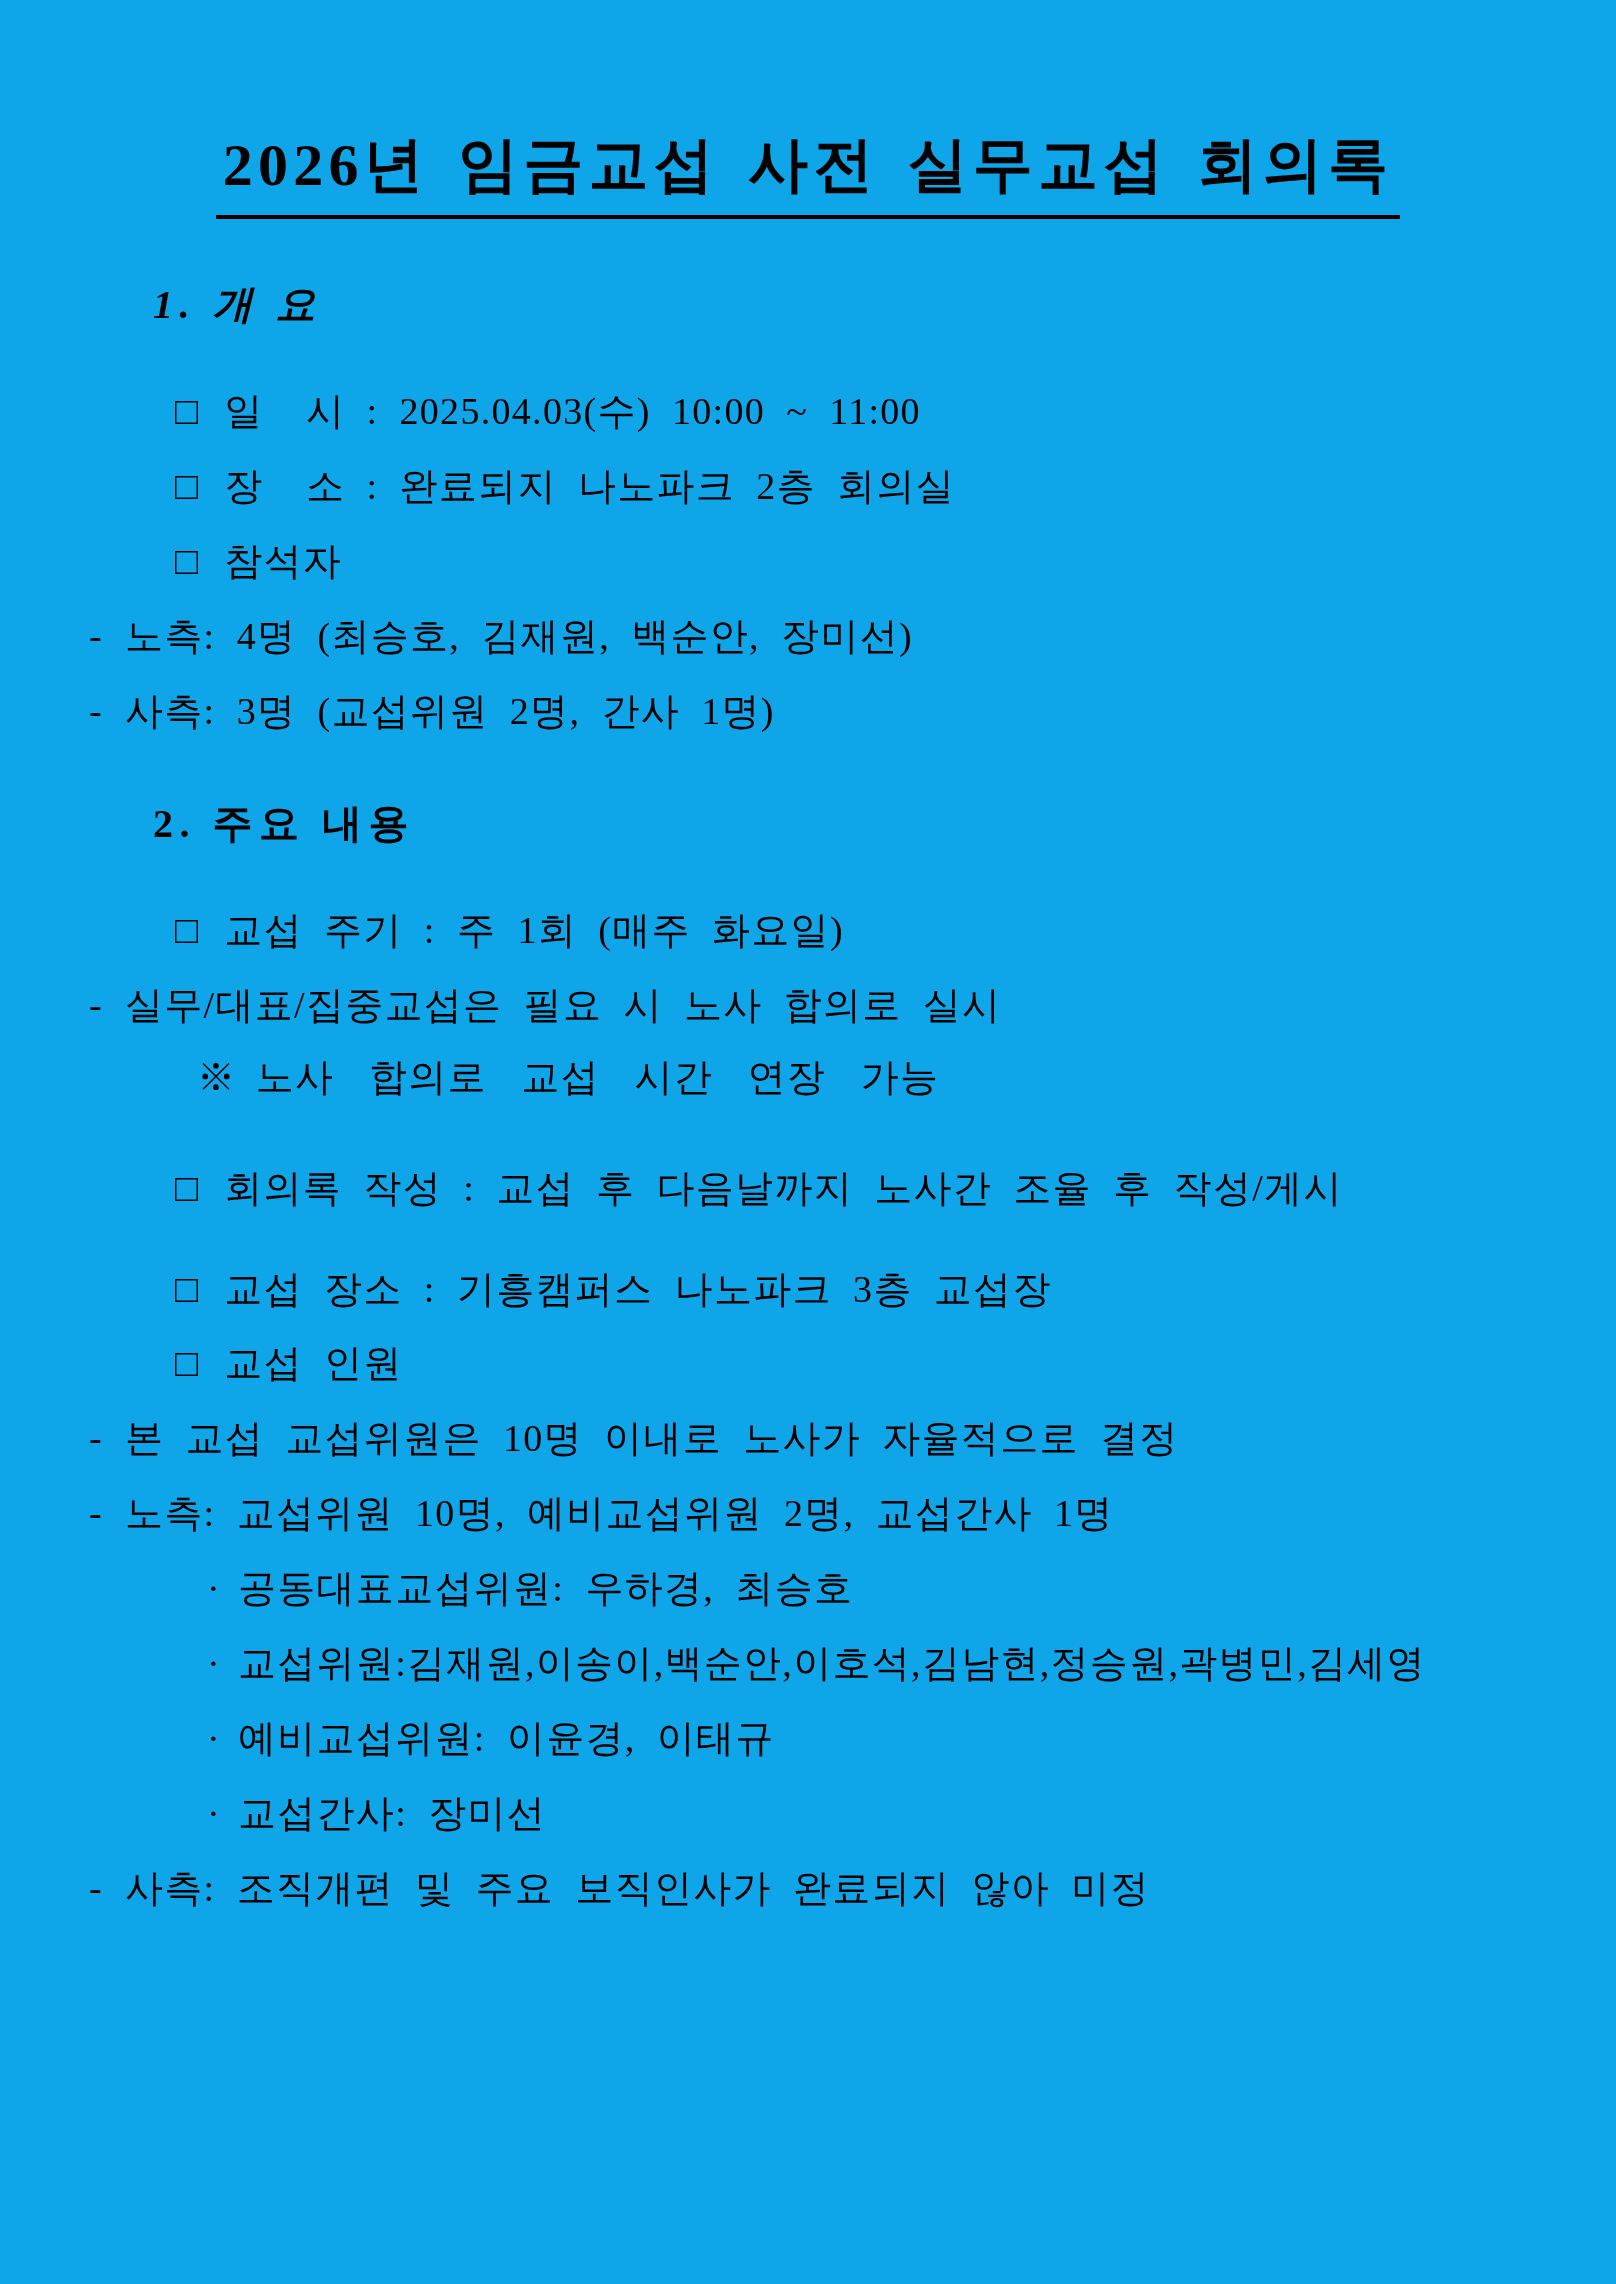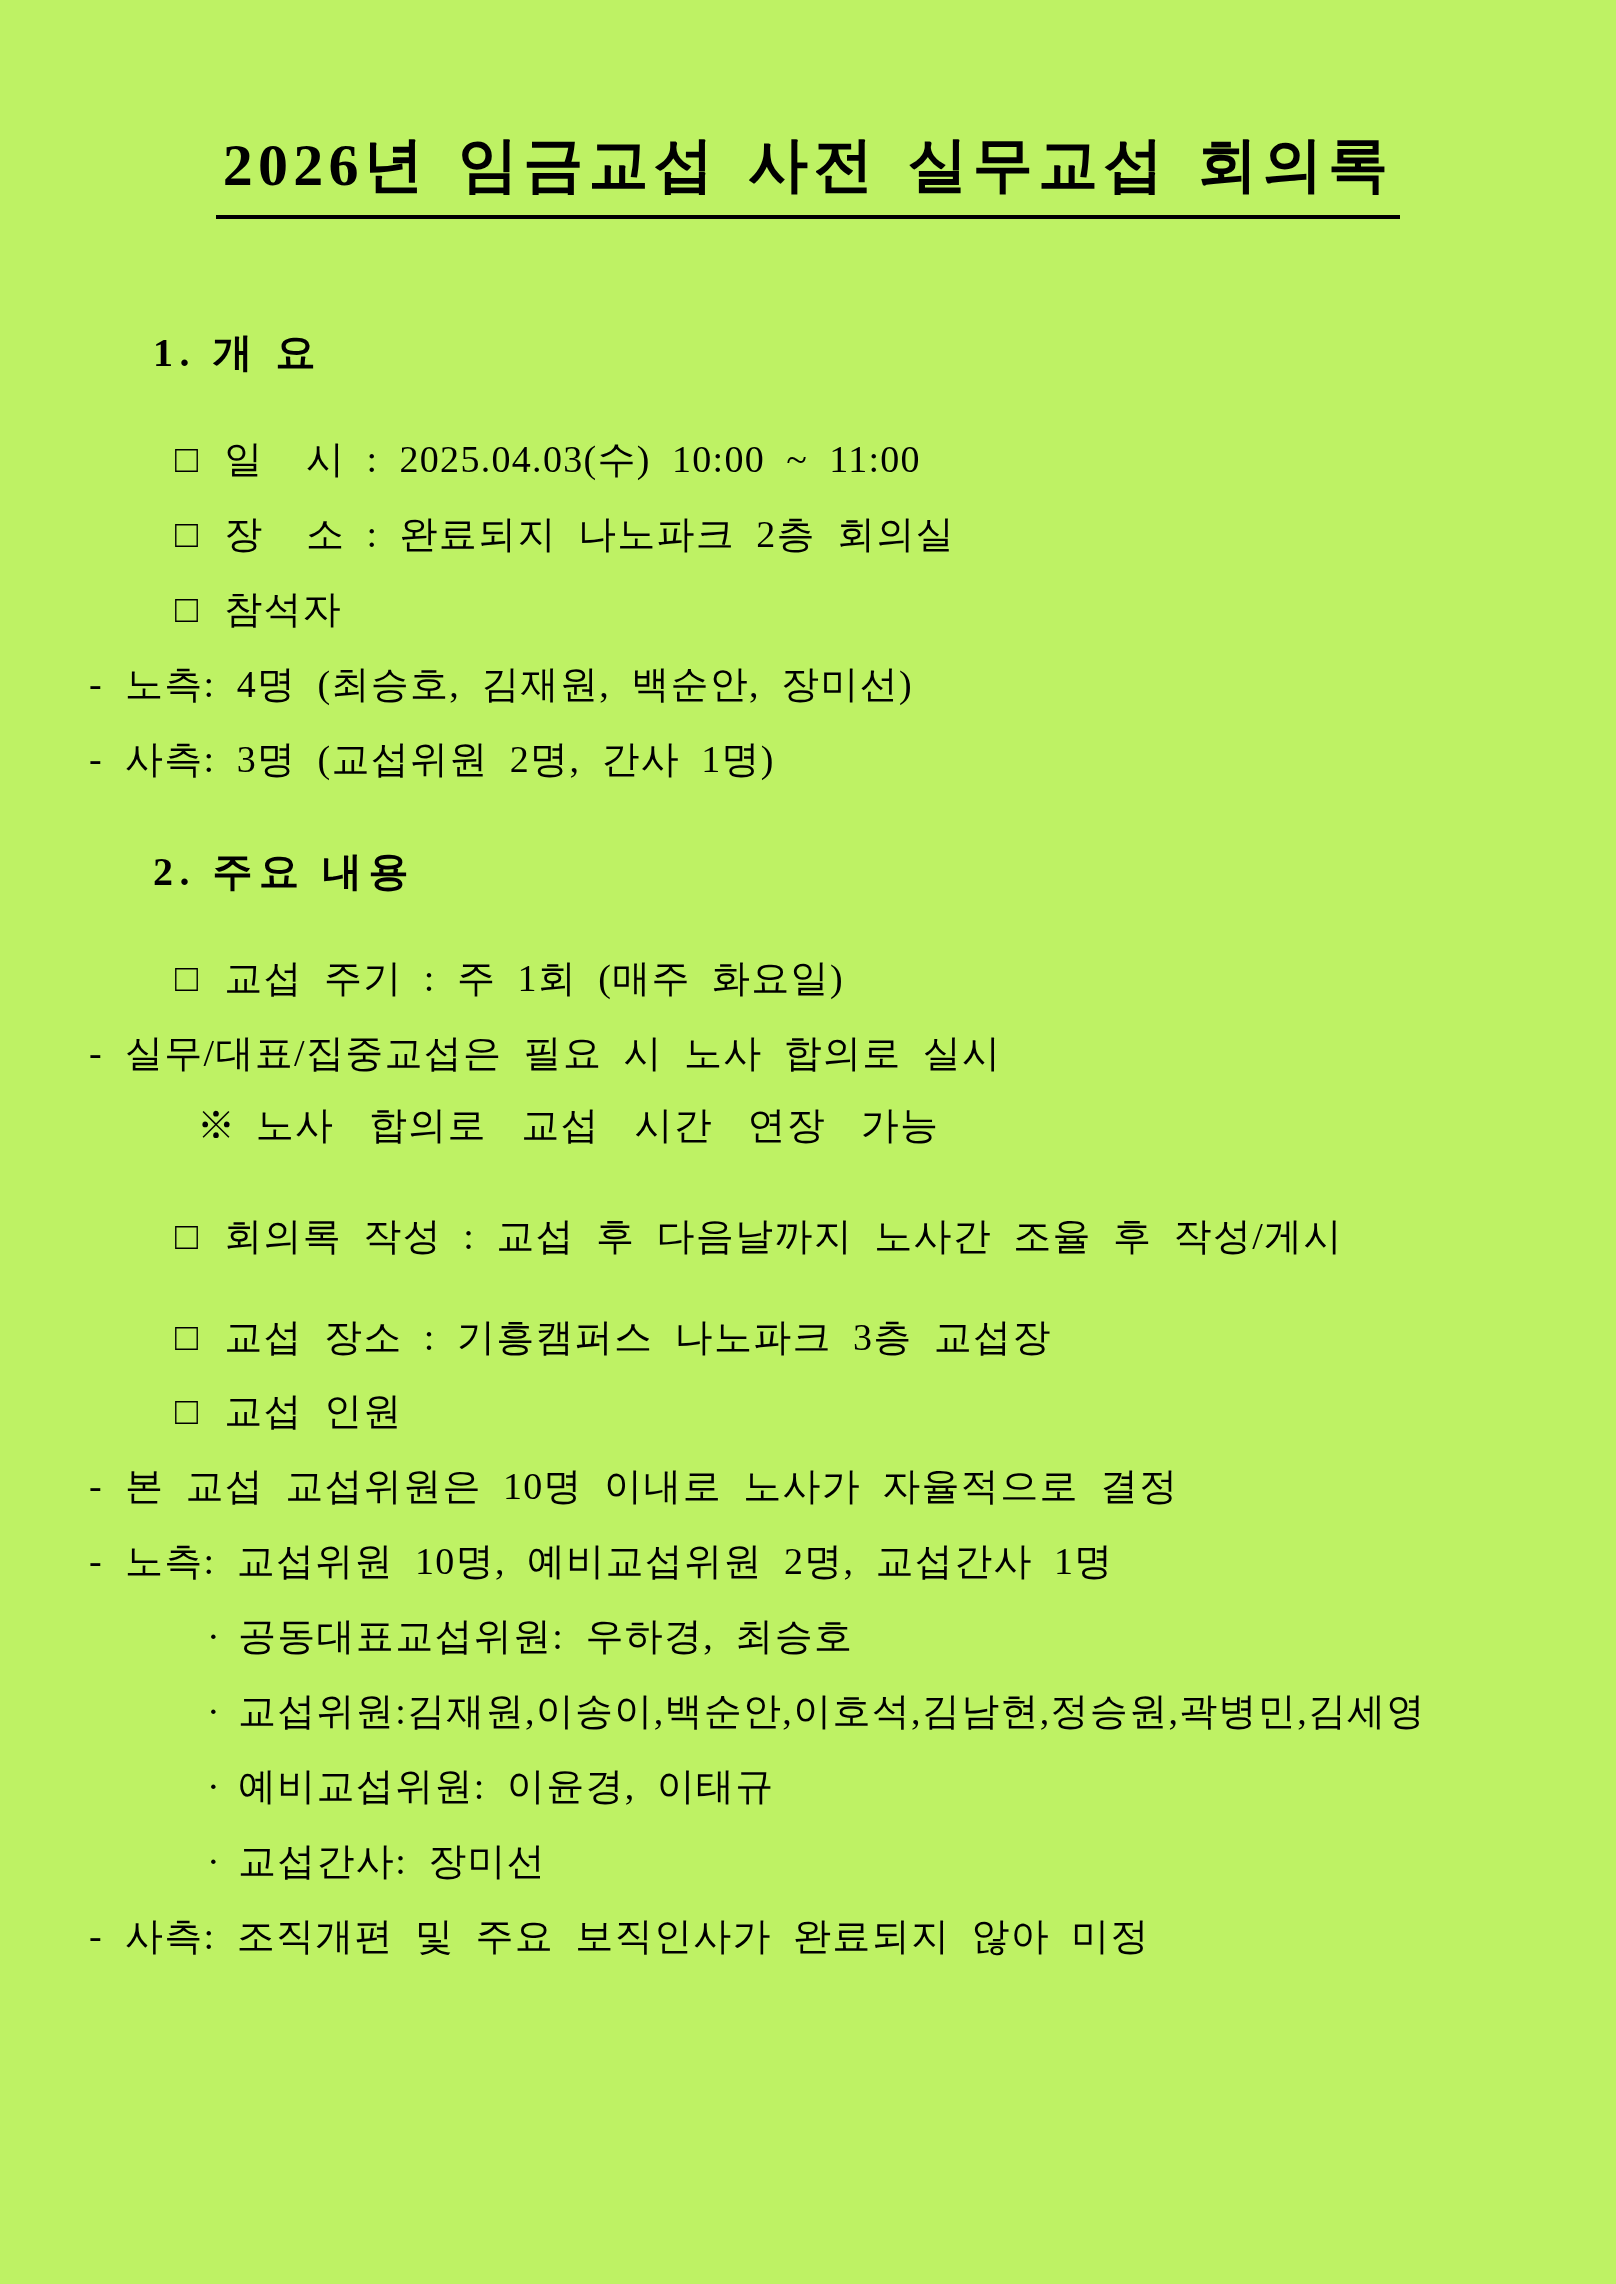--- a/index.html
+++ b/index.html
@@ -11,21 +11,21 @@
     height: 2284px;
     background: #ffffff;
     color: #000000;
     font-family: "Liberation Serif", "DejaVu Serif", serif;
     overflow: hidden;
   }
   .page {
     position: relative;
     width: 1616px;
     height: 2284px;
-    background: #bef264;
+    background: #0ea5e9;
   }
   .title-wrap {
     text-align: center;
     padding-top: 125px;
   }
   .title-text {
     display: inline-block;
     font-size: 60px;
     font-weight: bold;
     letter-spacing: 5.2px;
@@ -35,21 +35,21 @@
     padding: 0 6.5px 9px 6.5px;
   }
   .heading {
     font-size: 40px;
     font-weight: bold;
     letter-spacing: 6.5px;
     white-space: pre;
     margin-left: 153px;
     line-height: 49px;
   }
-  .h-first { margin-top: 109px; }
+  .h-first { margin-top: 61px; font-style: italic; }
   .h-next  { margin-top: 65px; }
   .line {
     font-size: 38px;
     line-height: 46px;
     letter-spacing: 1.3px;
     word-spacing: 10.4px;
     white-space: pre;
   }
   .ind-box  { margin-left: 175px; }
   .ind-dash { margin-left: 89px; }

